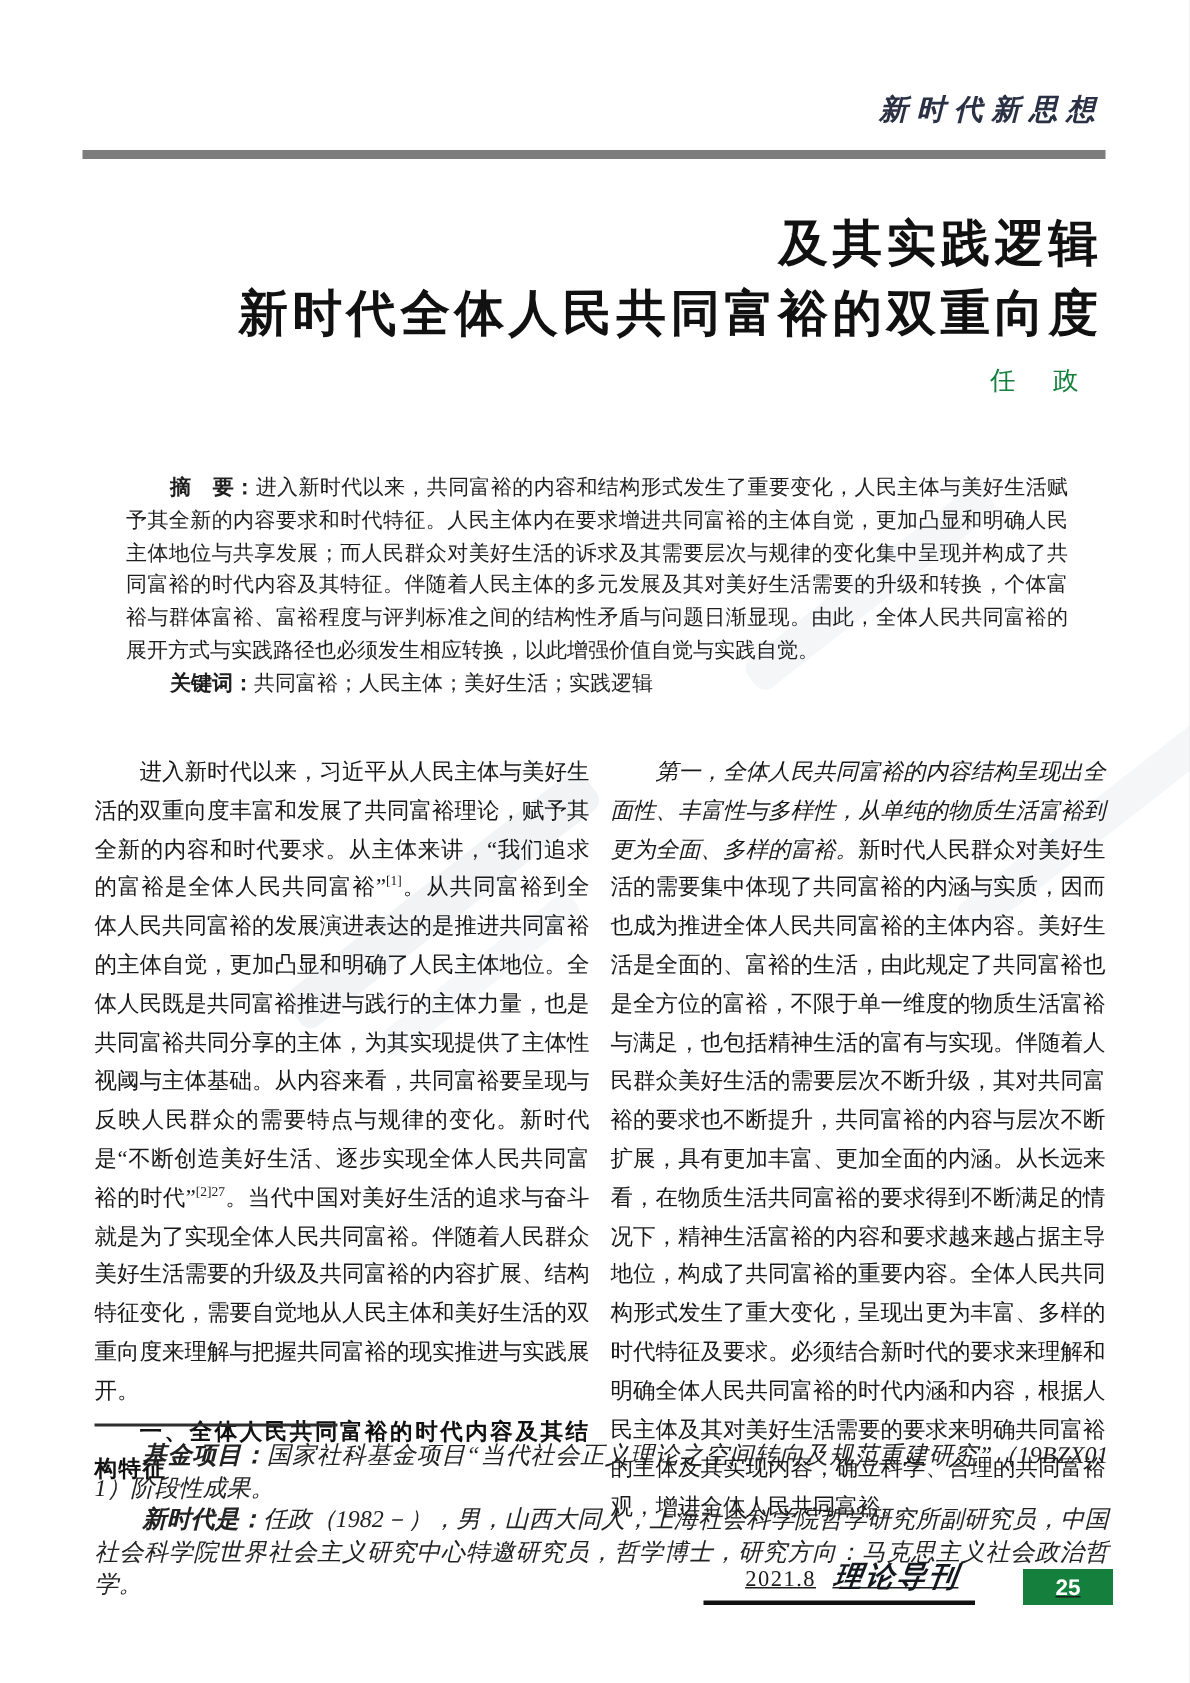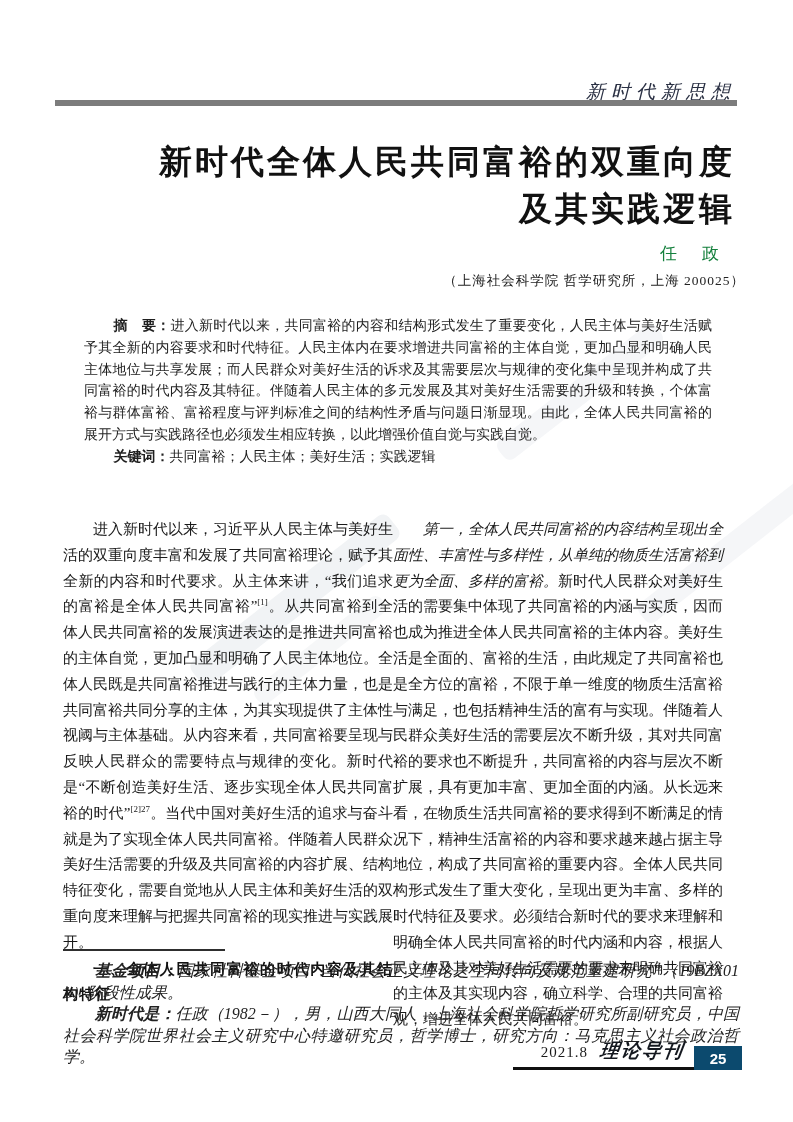--- a/index.html
+++ b/index.html
@@ -4,68 +4,68 @@
 <style>
   html,body{margin:0;padding:0;background:#e8e8e8;}
   .page{
     position:relative;width:793px;height:1122px;margin:0 auto;background:#ffffff;
     font-family:"Liberation Serif","DejaVu Serif",serif;color:#1c1c1c;overflow:hidden;
   }
   
   .masthead{
     position:absolute;top:60px;right:57px;
     font-family:"Liberation Serif","DejaVu Serif",serif;
-    font-style:italic;font-weight:normal;font-size:19px;letter-spacing:6px;color:#2b3144;margin-top:19px;
+    font-style:italic;font-weight:bold;font-size:19px;letter-spacing:6px;color:#2b3144;
   }
   .masthead-bar{position:absolute;top:100px;left:55px;width:682px;height:6px;background:#7c7c7c;}
   
   .title-block{
     position:absolute;top:138px;left:60px;right:58px;text-align:right;
     font-family:"Liberation Sans","DejaVu Sans",sans-serif;font-weight:bold;
     font-size:33px;line-height:47px;letter-spacing:3px;color:#111;
   }
   .author-line{position:absolute;top:242px;right:70px;font-size:17px;letter-spacing:4px;color:#15803d;}
   .affiliation-line{position:absolute;top:272px;right:48px;font-size:13.5px;letter-spacing:1px;color:#222;}
   
   .abstract-block{position:absolute;top:315px;left:84px;width:628px;font-size:14px;line-height:21.8px;color:#1f1f1f;}
   .abstract-block p{margin:0;text-align:justify;text-indent:2.1em;word-break:break-all;}
   .lbl{font-family:Liberation Serif, serif;font-weight:bold;}
   .meta-gap{display:inline-block;width:1.6em;}
   .meta-gap-sm{display:inline-block;width:0.8em;}
   
-  .columns{position:absolute;top:517px;left:63px;width:674px;display:flex;}
+  .columns{position:absolute;top:503px;left:63px;width:674px;display:flex;gap:14px;}
   .col{width:330px;font-size:15px;line-height:25.8px;text-align:justify;word-break:break-all;color:#191919;}
   .col p{margin:0;text-indent:2em;}
   .col h3{
     margin:0;font-size:15px;line-height:25.8px;text-indent:2em;letter-spacing:1px;
     font-family:"Liberation Sans","DejaVu Sans",sans-serif;font-weight:bold;color:#111;
   }
   sup{font-size:9px;line-height:0;vertical-align:super;}
   .kai{font-style:italic;}
   
   .footnote-rule{position:absolute;top:949px;left:63px;width:162px;border-top:2px solid #2e2e2e;}
   .footnotes{position:absolute;top:960px;left:63px;width:676px;font-size:16px;line-height:21.5px;font-style:italic;color:#222;}
   .footnotes p{margin:0;text-align:justify;text-indent:2em;word-break:break-all;}
   .footnotes .lbl{font-style:italic;font-family:"Liberation Serif","DejaVu Serif",serif;}
   
   .page-footer{
-    position:absolute;top:1038px;right:51px;display:flex;align-items:flex-end;
+    position:absolute;top:1038px;right:51px;display:flex;align-items:flex-end;text-decoration:underline;
   }
   .footer-left{
     display:flex;align-items:baseline;gap:12px;border-bottom:3px solid #101010;
     padding:0 10px 3px 28px;
   }
   .footer-issue{font-size:15px;color:#1a1a1a;letter-spacing:1px;}
   .footer-journal{
     font-style:italic;font-weight:bold;font-size:19px;letter-spacing:2px;color:#14181f;
     display:inline-block;transform:skewX(-8deg);
   }
   .footer-pagebox{
-    width:48px;height:24px;background:#0c4a6e;color:#fff;display:flex;align-items:center;justify-content:center;
-    font-family:"Liberation Sans","DejaVu Sans",sans-serif;font-weight:bold;font-size:15px;
+    width:60px;height:24px;background:#15803d;color:#fff;display:flex;align-items:center;justify-content:center;
+    font-family:"Liberation Sans","DejaVu Sans",sans-serif;font-weight:bold;font-size:15px;margin-left:32px;
   }
   
   .wm{position:absolute;background:#cdd3da;opacity:0.28;border-radius:8px;transform:rotate(-38deg);pointer-events:none;}
   .wm1{top:585px;left:170px;width:250px;height:30px;}
   .wm2{top:380px;left:480px;width:200px;height:24px;opacity:0.2;}
   .wm3{top:540px;left:620px;width:210px;height:24px;opacity:0.2;}
   .wm4{top:640px;left:240px;width:160px;height:20px;opacity:0.18;}
 </style>
 </head>
 <body>
@@ -74,26 +74,25 @@
 
   <div class="wm wm1"></div>
   <div class="wm wm2"></div>
   <div class="wm wm3"></div>
   <div class="wm wm4"></div>
 
   <div class="masthead">新时代新思想</div>
   <div class="masthead-bar"></div>
 
   <div class="title-block">
+    <div>及其实践逻辑</div>
     <div>新时代全体人民共同富裕的双重向度</div>
-    <div>及其实践逻辑</div>
   </div>
 
   <div class="author-line">任　政</div>
-  <div class="affiliation-line">（上海社会科学院 哲学研究所，上海 200025）</div>
 
   <div class="abstract-block">
     <p><span class="lbl">摘　要：</span><span>进入新时代以来，共同富裕的内容和结构形式发生了重要变化，人民主体与美好生活赋予其全新的内容要求和时代特征。人民主体内在要求增进共同富裕的主体自觉，更加凸显和明确人民主体地位与共享发展；而人民群众对美好生活的诉求及其需要层次与规律的变化集中呈现并构成了共同富裕的时代内容及其特征。伴随着人民主体的多元发展及其对美好生活需要的升级和转换，个体富裕与群体富裕、富裕程度与评判标准之间的结构性矛盾与问题日渐显现。由此，全体人民共同富裕的展开方式与实践路径也必须发生相应转换，以此增强价值自觉与实践自觉。</span></p>
     <p><span class="lbl">关键词：</span><span>共同富裕；人民主体；美好生活；实践逻辑</span></p>
   </div>
 
   <div class="columns">
     <div class="col">
       <p><span>进入新时代以来，习近平从人民主体与美好生活的双重向度丰富和发展了共同富裕理论，赋予其全新的内容和时代要求。从主体来讲，“我们追求的富裕是全体人民共同富裕”</span><sup>[1]</sup><span>。从共同富裕到全体人民共同富裕的发展演进表达的是推进共同富裕的主体自觉，更加凸显和明确了人民主体地位。全体人民既是共同富裕推进与践行的主体力量，也是共同富裕共同分享的主体，为其实现提供了主体性视阈与主体基础。从内容来看，共同富裕要呈现与反映人民群众的需要特点与规律的变化。新时代是“不断创造美好生活、逐步实现全体人民共同富裕的时代”</span><sup>[2]27</sup><span>。当代中国对美好生活的追求与奋斗就是为了实现全体人民共同富裕。伴随着人民群众美好生活需要的升级及共同富裕的内容扩展、结构特征变化，需要自觉地从人民主体和美好生活的双重向度来理解与把握共同富裕的现实推进与实践展开。</span></p>
       <h3>一、全体人民共同富裕的时代内容及其结构特征</h3>

